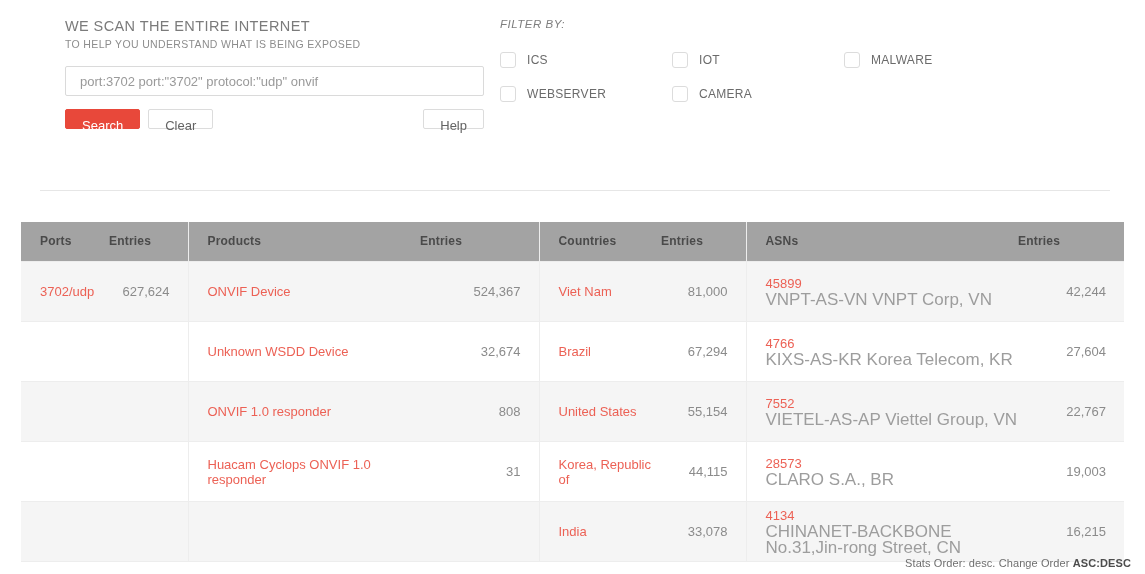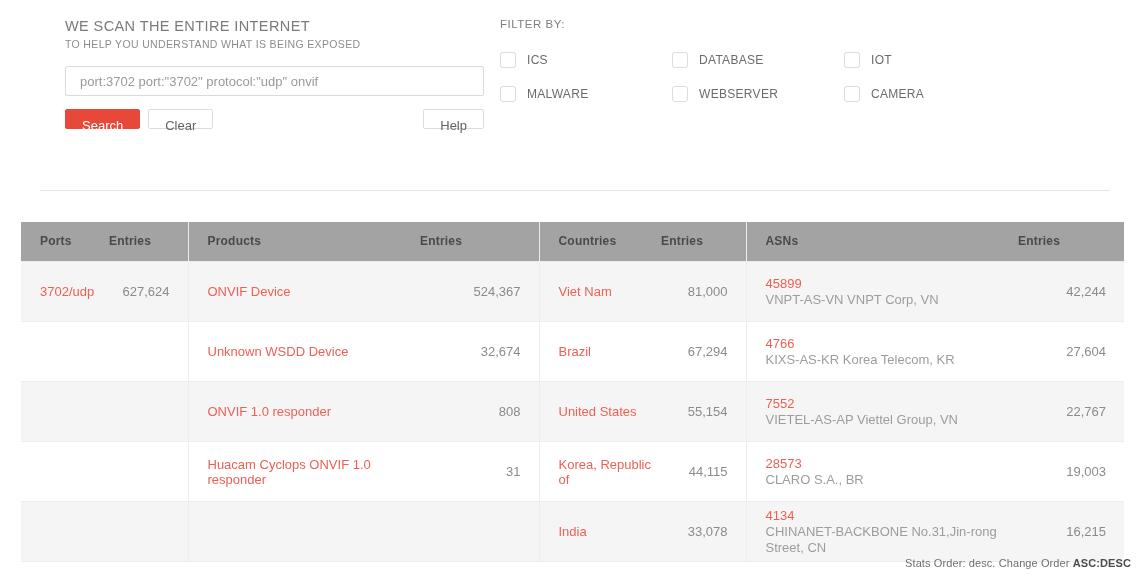--- a/index.html
+++ b/index.html
@@ -100,20 +100,21 @@
   
   .filter-panel {
     padding: 18px 0 0 0;
     flex: 1;
   }
   .filter-title {
     font-size: 11.5px;
     letter-spacing: 0.5px;
     color: #7e7e7e;
     margin: 0 0 22px 0;
+    font-style: italic;
   }
   .filter-grid {
     display: grid;
     grid-template-columns: 172px 172px 172px;
     row-gap: 18px;
     text-align: center;
   }
   .filter-item {
     display: flex;
     align-items: center;
@@ -201,21 +202,21 @@
   .asn-num {
     color: #ec6155;
     font-size: 13px;
     display: block;
     line-height: 17px;
     cursor: pointer;
     text-decoration: none;
   }
   .asn-desc {
     color: #9d9d9d;
-    font-size: 13px;
+    font-size: 17px;
     display: block;
     line-height: 16px;
   }
 
   
   .stats-footer {
     position: absolute;
     right: 14px;
     top: 557px;
     font-size: 11px;
@@ -250,24 +251,20 @@
 
   <div class="filter-panel">
     <div class="filter-title">FILTER BY:</div>
     <div class="filter-grid">
 
       <div class="filter-item">
         <span class="checkbox"></span>
         <span class="filter-label">ICS</span>
       </div>
 
-      <div class="filter-item">
-        <span class="checkbox"></span>
-        <span class="filter-label">DATABASE</span>
-      </div>
 
       <div class="filter-item">
         <span class="checkbox"></span>
         <span class="filter-label">IOT</span>
       </div>
 
       <div class="filter-item">
         <span class="checkbox"></span>
         <span class="filter-label">MALWARE</span>
       </div>

